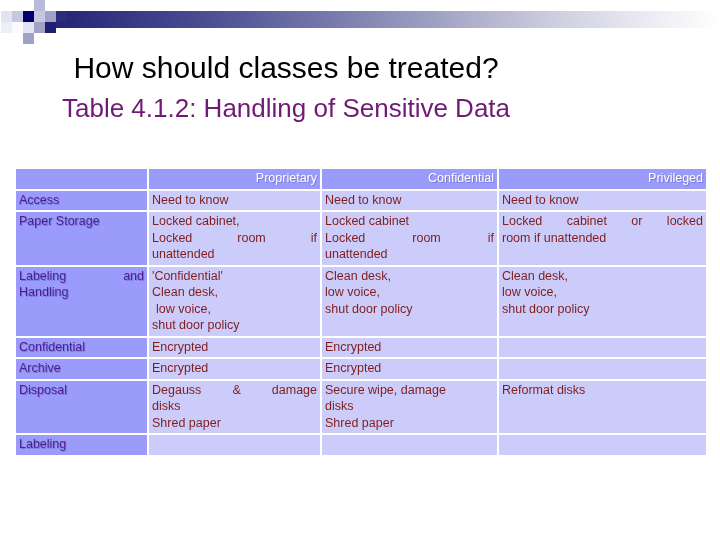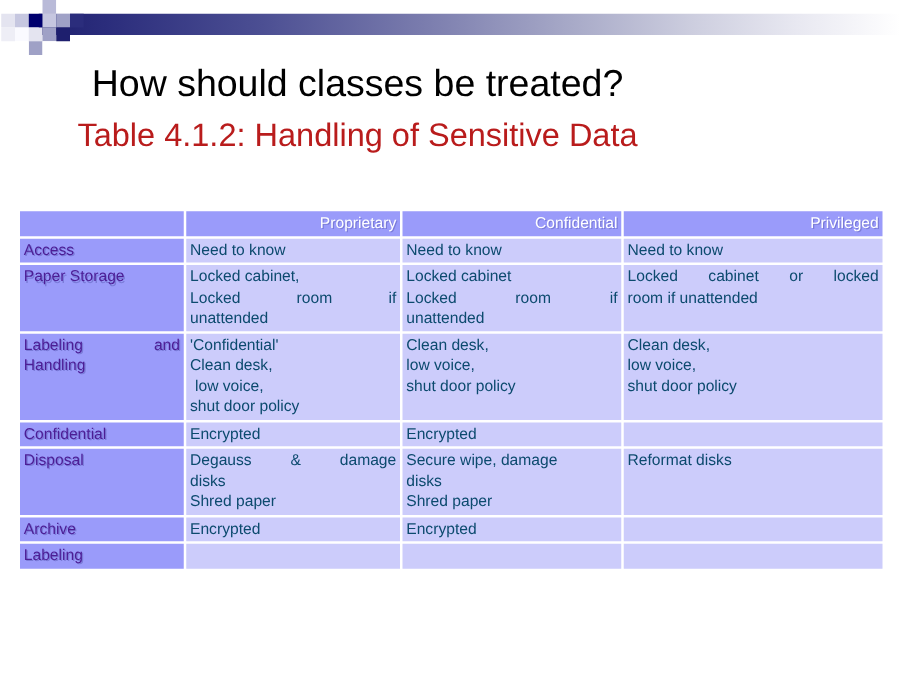--- a/index.html
+++ b/index.html
@@ -69,21 +69,21 @@
   }
   #page-title {
     font-size: 30px;
     line-height: 40px;
     color: #000000;
     white-space: nowrap;
   }
   #page-subtitle {
     font-size: 26px;
     line-height: 36px;
-    color: #b91c1c;
+    color: #701a75;
     white-space: nowrap;
     margin-top: 2px;
   }
 
   
   #data-table {
     position: absolute;
     left: 14px;
     top: 167px;
     width: 692px;
@@ -126,21 +126,21 @@
     text-align: justify;
     text-shadow: 1px 1px 0 #7a7bd8;
   }
   td.row-head > span { display: block; }
   td.row-head .just {
     text-align: justify;
     text-align-last: justify;
   }
   td.cell {
     background: #ccccfb;
-    color: #0c4a6e;
+    color: #7f1d1d;
     text-align: left;
     white-space: pre-line;
   }
   td.cell .j-line {
     display: block;
     text-align: justify;
     text-align-last: justify;
   }
   td.cell .n-line {
     display: block;
@@ -219,36 +219,36 @@
       <tr>
         <td class="row-head">
           <span>Confidential</span>
         </td>
         <td class="cell"><span class="n-line">Encrypted</span></td>
         <td class="cell"><span class="n-line">Encrypted</span></td>
         <td class="cell"><span class="n-line empty-cell">&nbsp;</span></td>
       </tr>
       <tr>
         <td class="row-head">
+          <span>Archive</span>
+        </td>
+        <td class="cell"><span class="n-line">Encrypted</span></td>
+        <td class="cell"><span class="n-line">Encrypted</span></td>
+        <td class="cell"><span class="n-line empty-cell">&nbsp;</span></td>
+      </tr>
+      <tr>
+        <td class="row-head">
           <span>Disposal</span>
         </td>
         <td class="cell"><span class="j-line">Degauss &amp; damage</span><span class="n-line">disks</span><span class="n-line">Shred paper</span></td>
         <td class="cell"><span class="n-line">Secure wipe, damage</span><span class="n-line">disks</span><span class="n-line">Shred paper</span></td>
         <td class="cell"><span class="n-line">Reformat disks</span></td>
       </tr>
       <tr>
         <td class="row-head">
-          <span>Archive</span>
-        </td>
-        <td class="cell"><span class="n-line">Encrypted</span></td>
-        <td class="cell"><span class="n-line">Encrypted</span></td>
-        <td class="cell"><span class="n-line empty-cell">&nbsp;</span></td>
-      </tr>
-      <tr>
-        <td class="row-head">
           <span>Labeling</span>
         </td>
         <td class="cell"><span class="n-line empty-cell">&nbsp;</span></td>
         <td class="cell"><span class="n-line empty-cell">&nbsp;</span></td>
         <td class="cell"><span class="n-line empty-cell">&nbsp;</span></td>
       </tr>
     </tbody>
 </table>
 
 </body></html>

